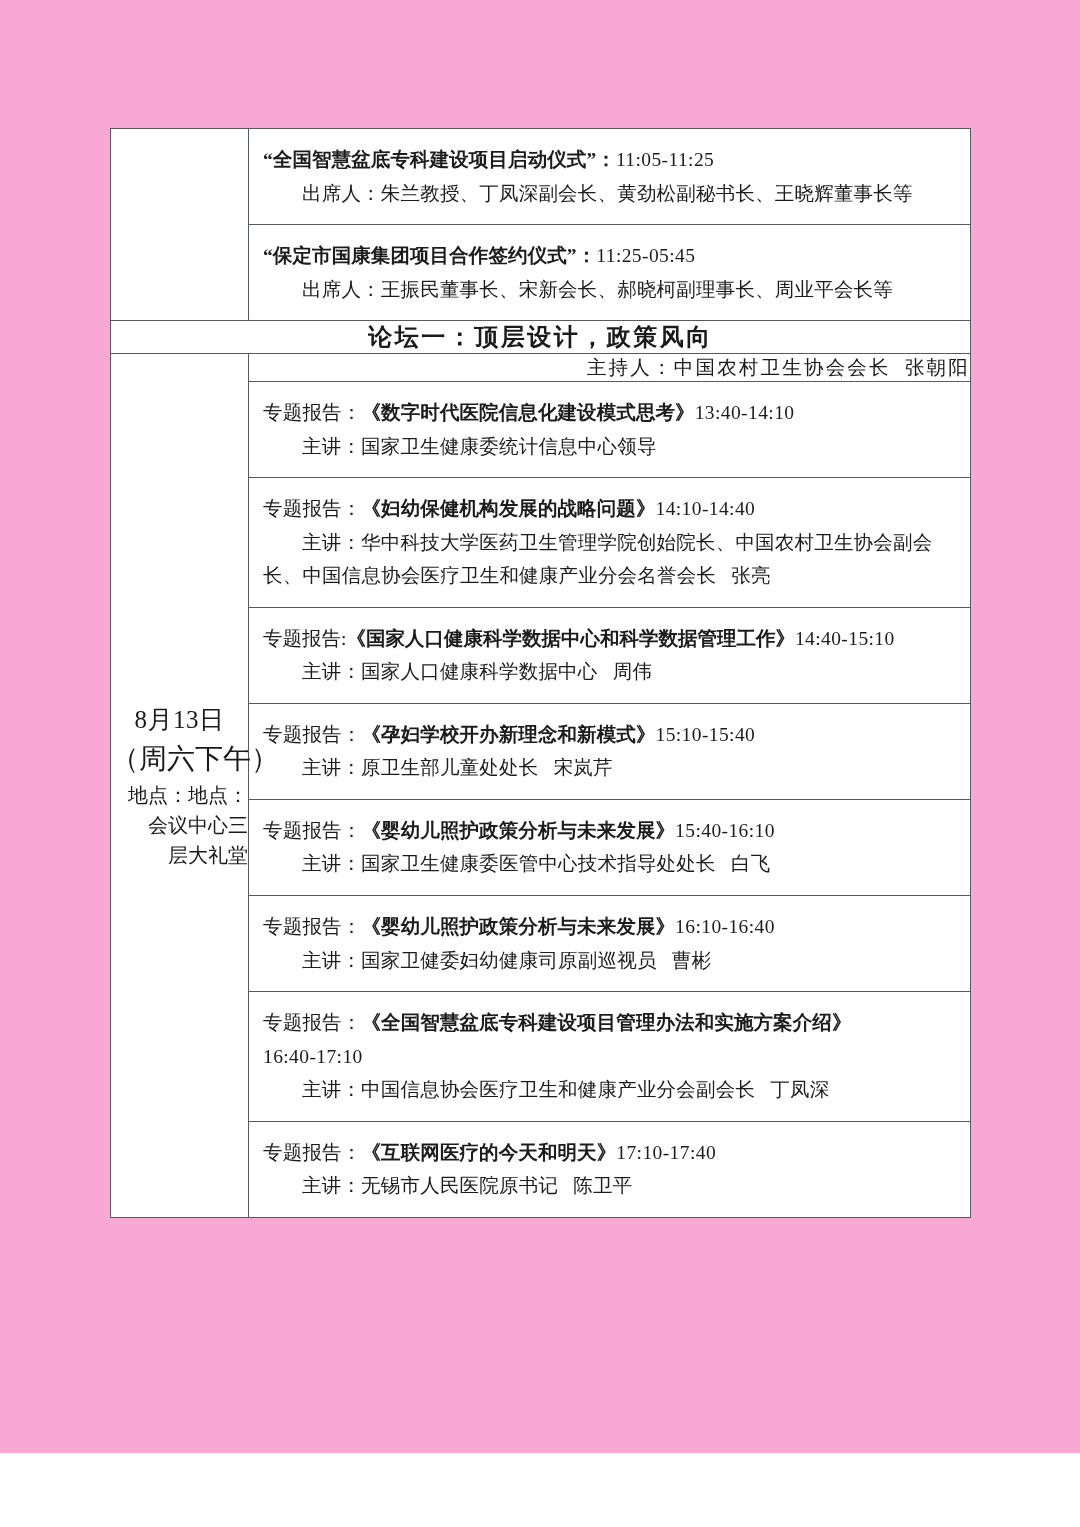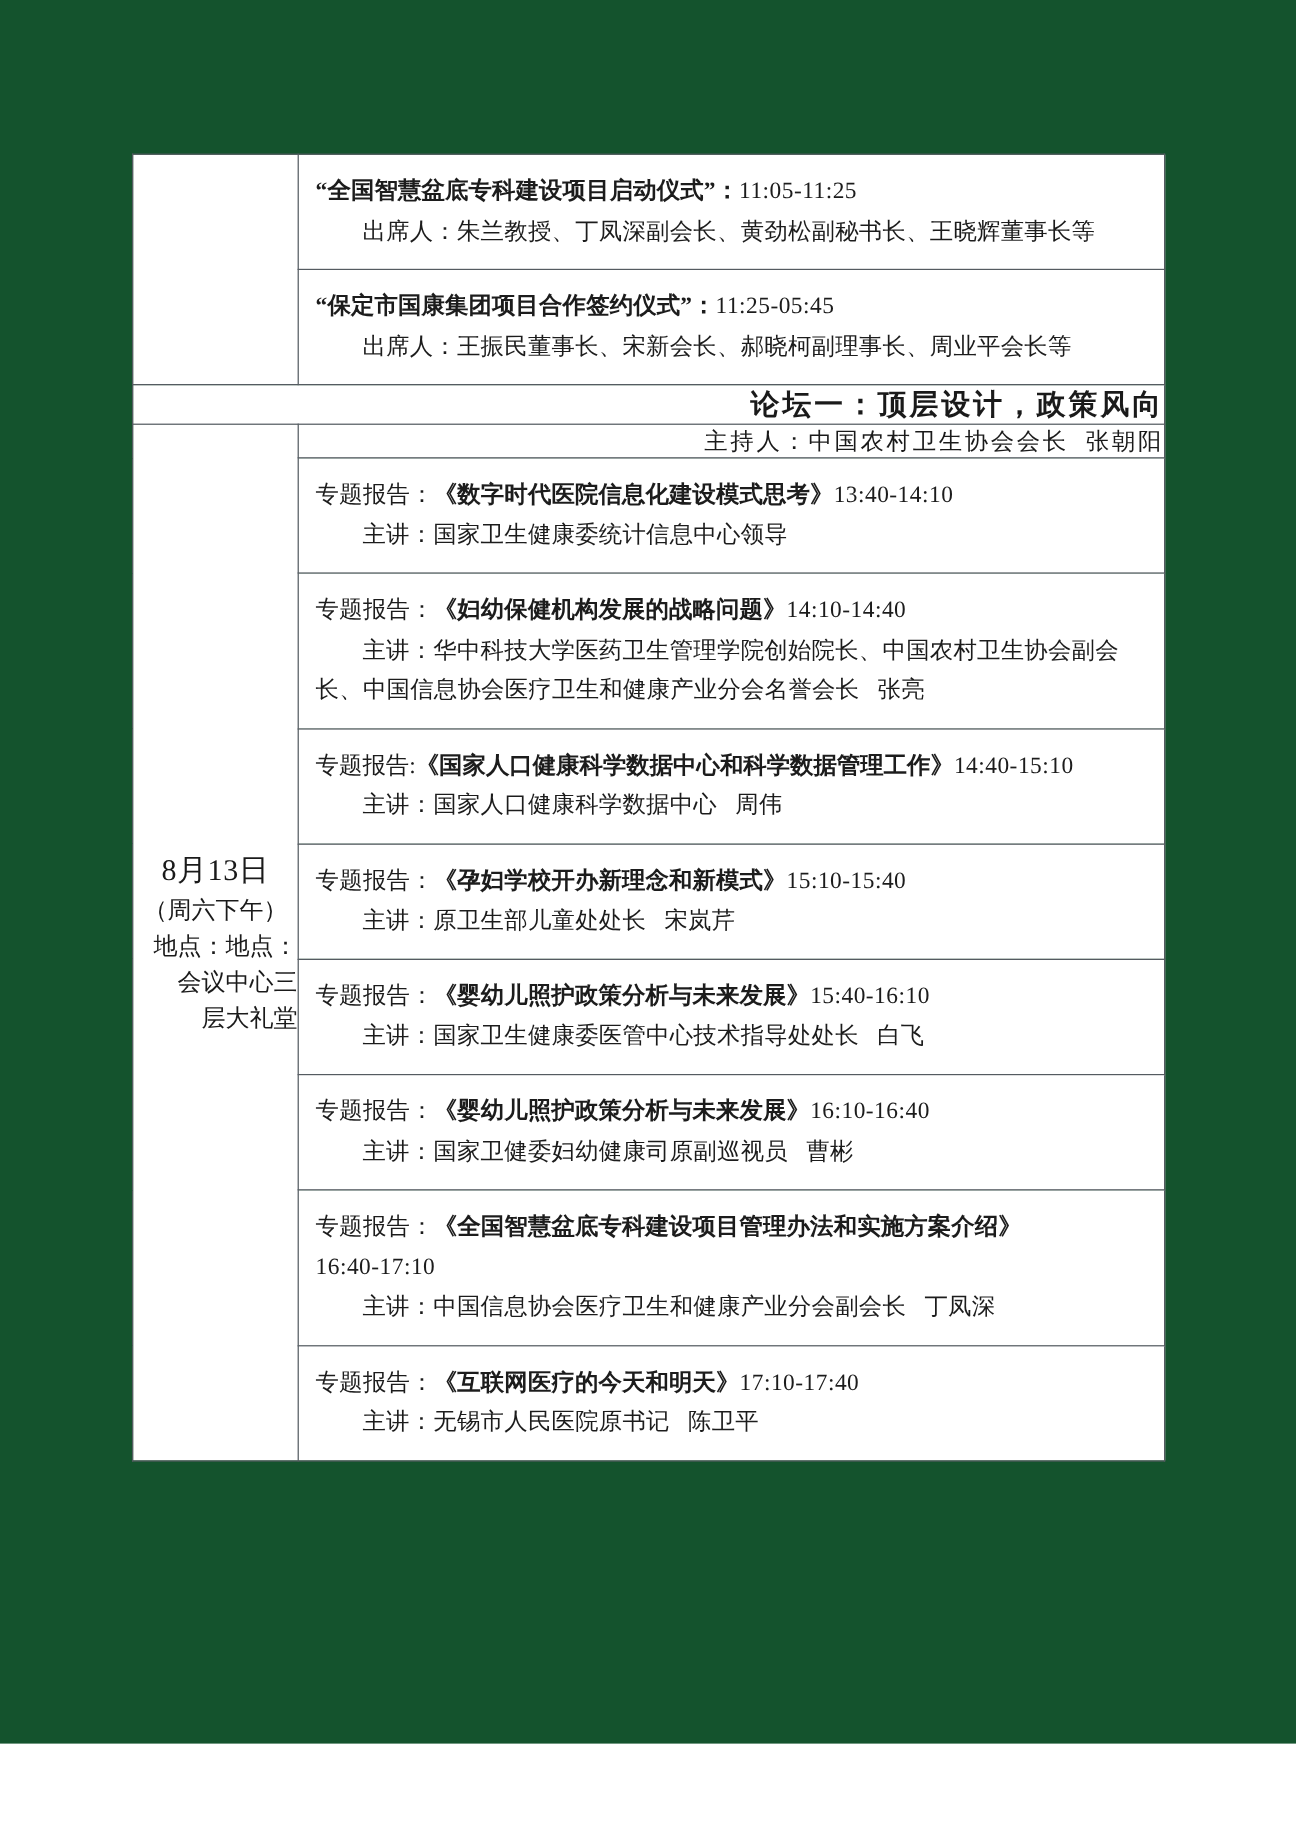--- a/index.html
+++ b/index.html
@@ -15,21 +15,21 @@
     position: relative;
     overflow: hidden;
   }
 
   .page {
     position: absolute;
     left: 0;
     top: 0;
     width: 1080px;
     height: 1453px;
-    background: #14532d;
+    background: #f9a8d4;
   }
 
   .agenda-table {
     position: absolute;
     left: 110px;
     top: 128px;
     width: 860px;
     border-collapse: collapse;
     table-layout: fixed;
   }
@@ -59,21 +59,21 @@
     font-weight: bold;
     letter-spacing: 0.1px;
   }
   .nums {
     font-family: "Liberation Serif", "DejaVu Serif", serif;
     letter-spacing: 0.4px;
   }
 
   
   .forum-cell {
-    text-align: right;
+    text-align: center;
     padding: 42px 10px 40px;
   }
   .forum-title {
     font-size: 24px;
     font-weight: bold;
     letter-spacing: 2.5px;
   }
 
   
   .host-cell {
@@ -89,21 +89,21 @@
     vertical-align: middle;
     padding: 8px 4px;
     line-height: 1.5;
   }
   .date-day {
     font-size: 25px;
     letter-spacing: 0.5px;
     white-space: nowrap;
   }
   .date-week {
-    font-size: 20px;
+    font-size: 28px;
     letter-spacing: 0px;
     white-space: nowrap;
   }
   .date-venue {
     font-size: 20px;
     letter-spacing: 0px;
   }
   .date-venue div { white-space: nowrap; text-align: right; }
 
   .tight { letter-spacing: 0px; }

